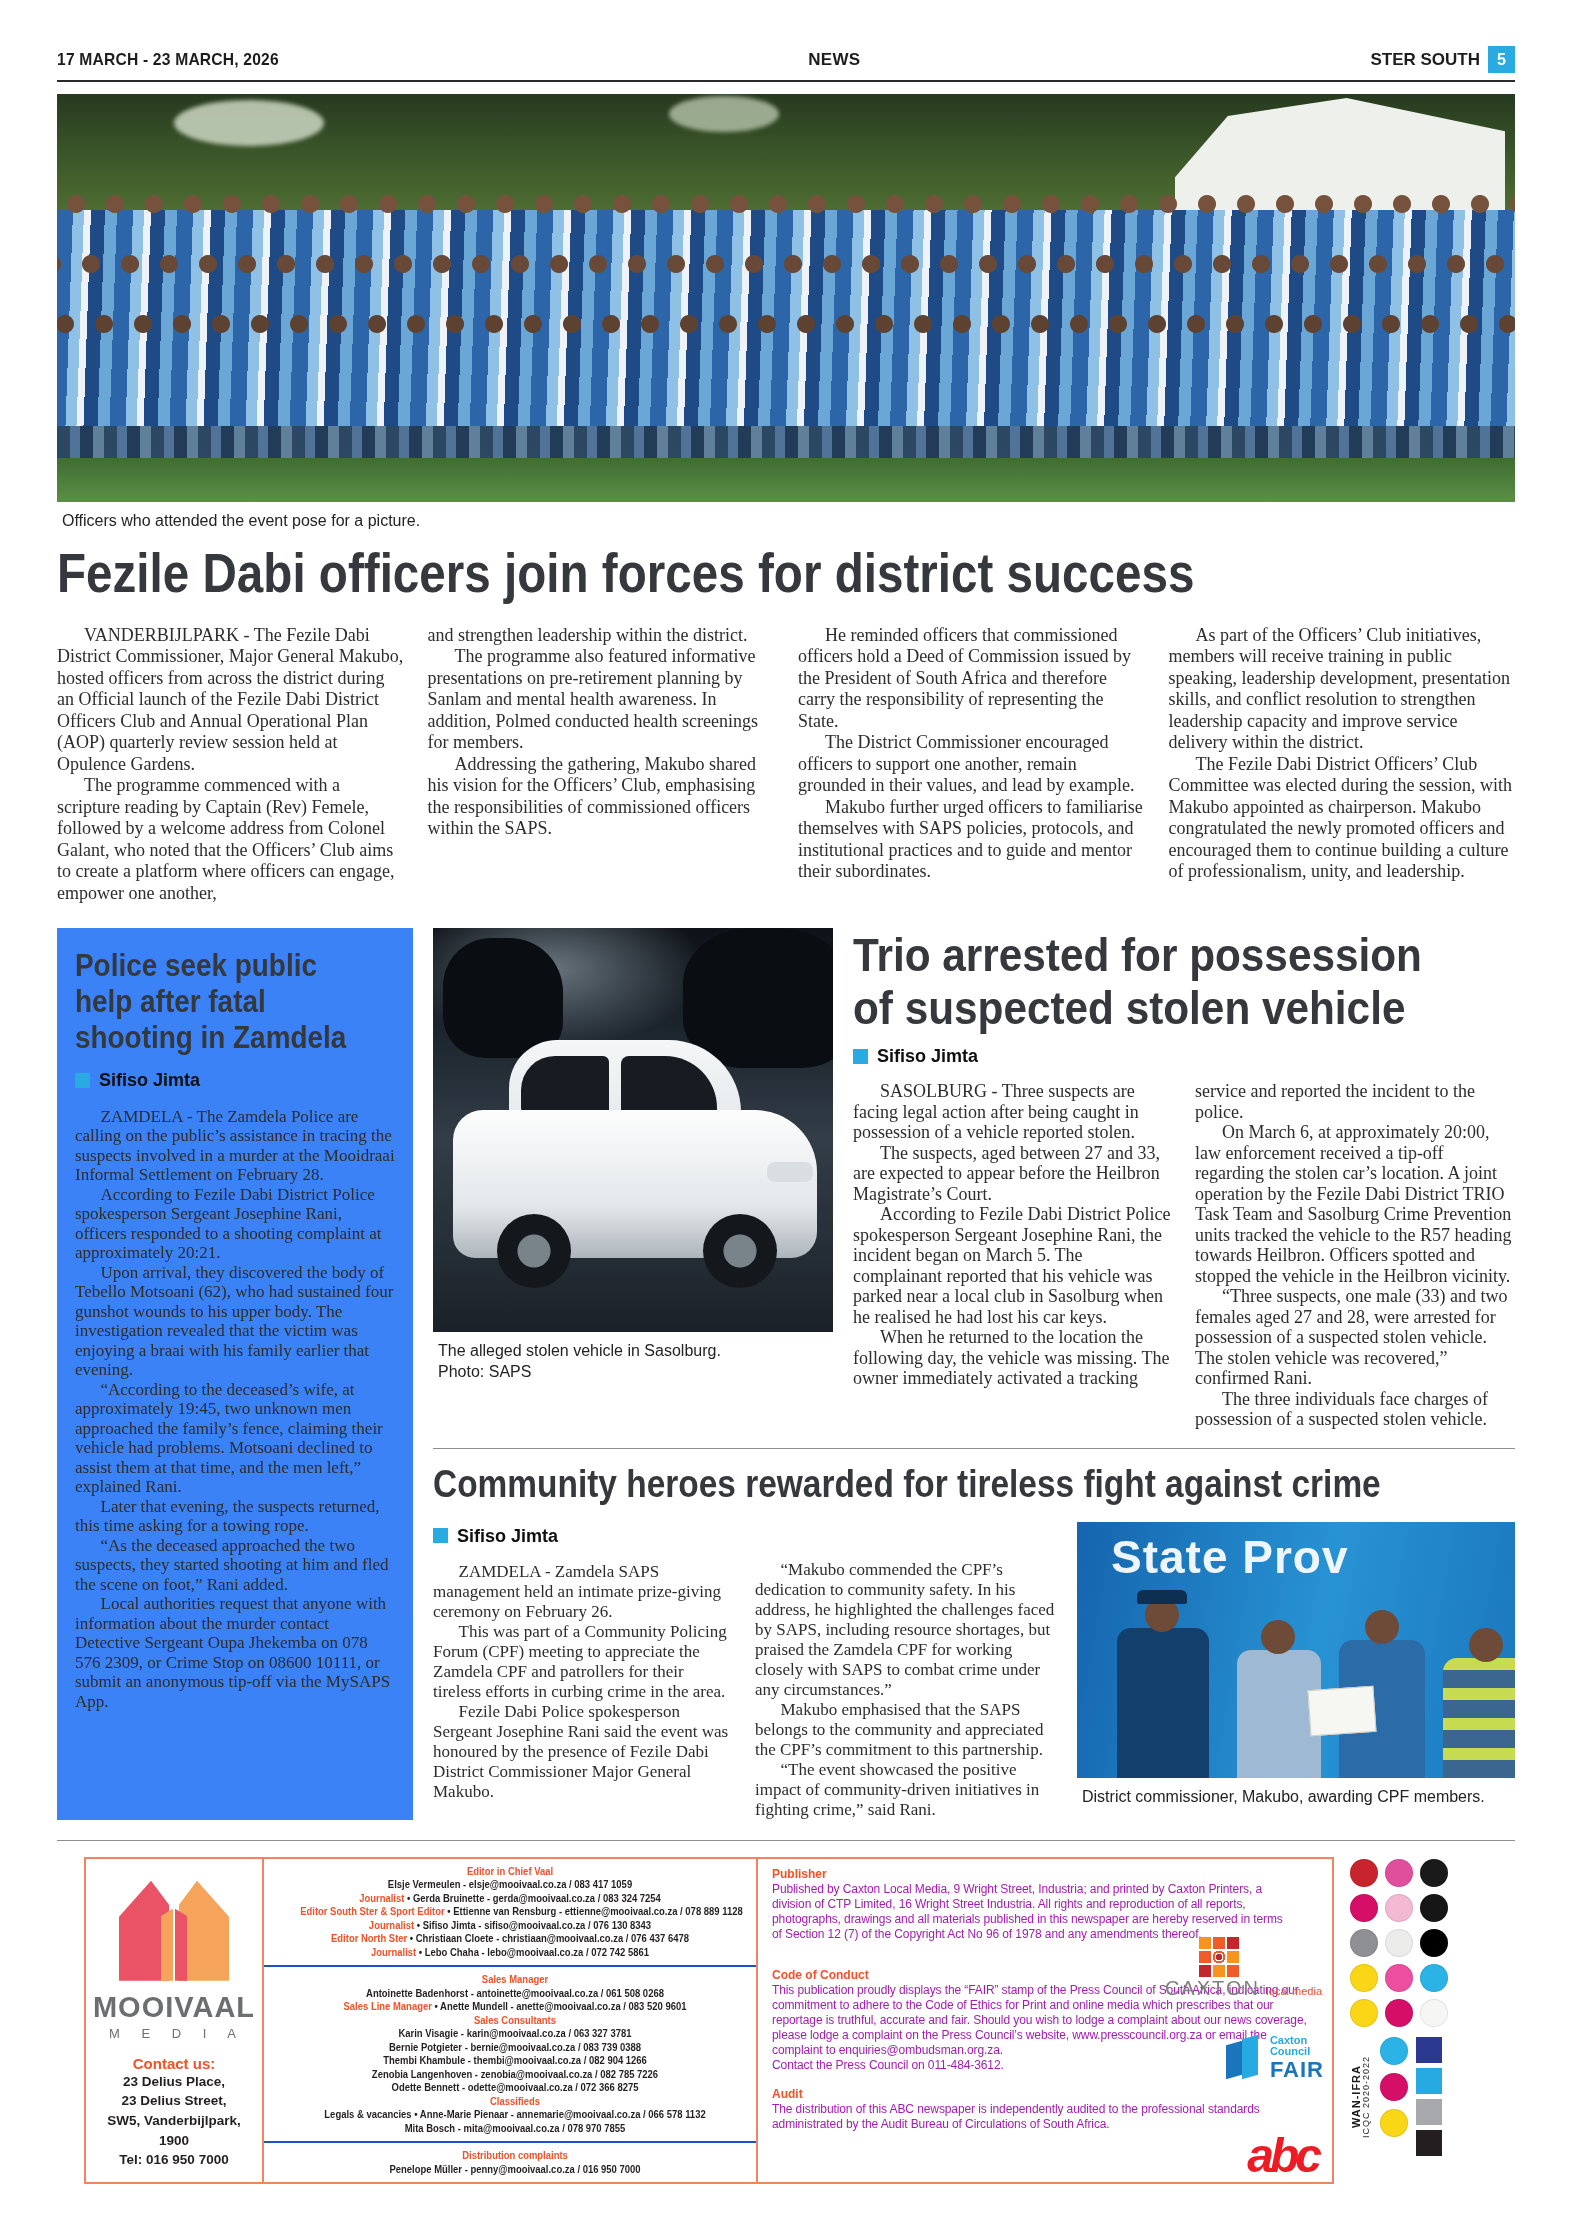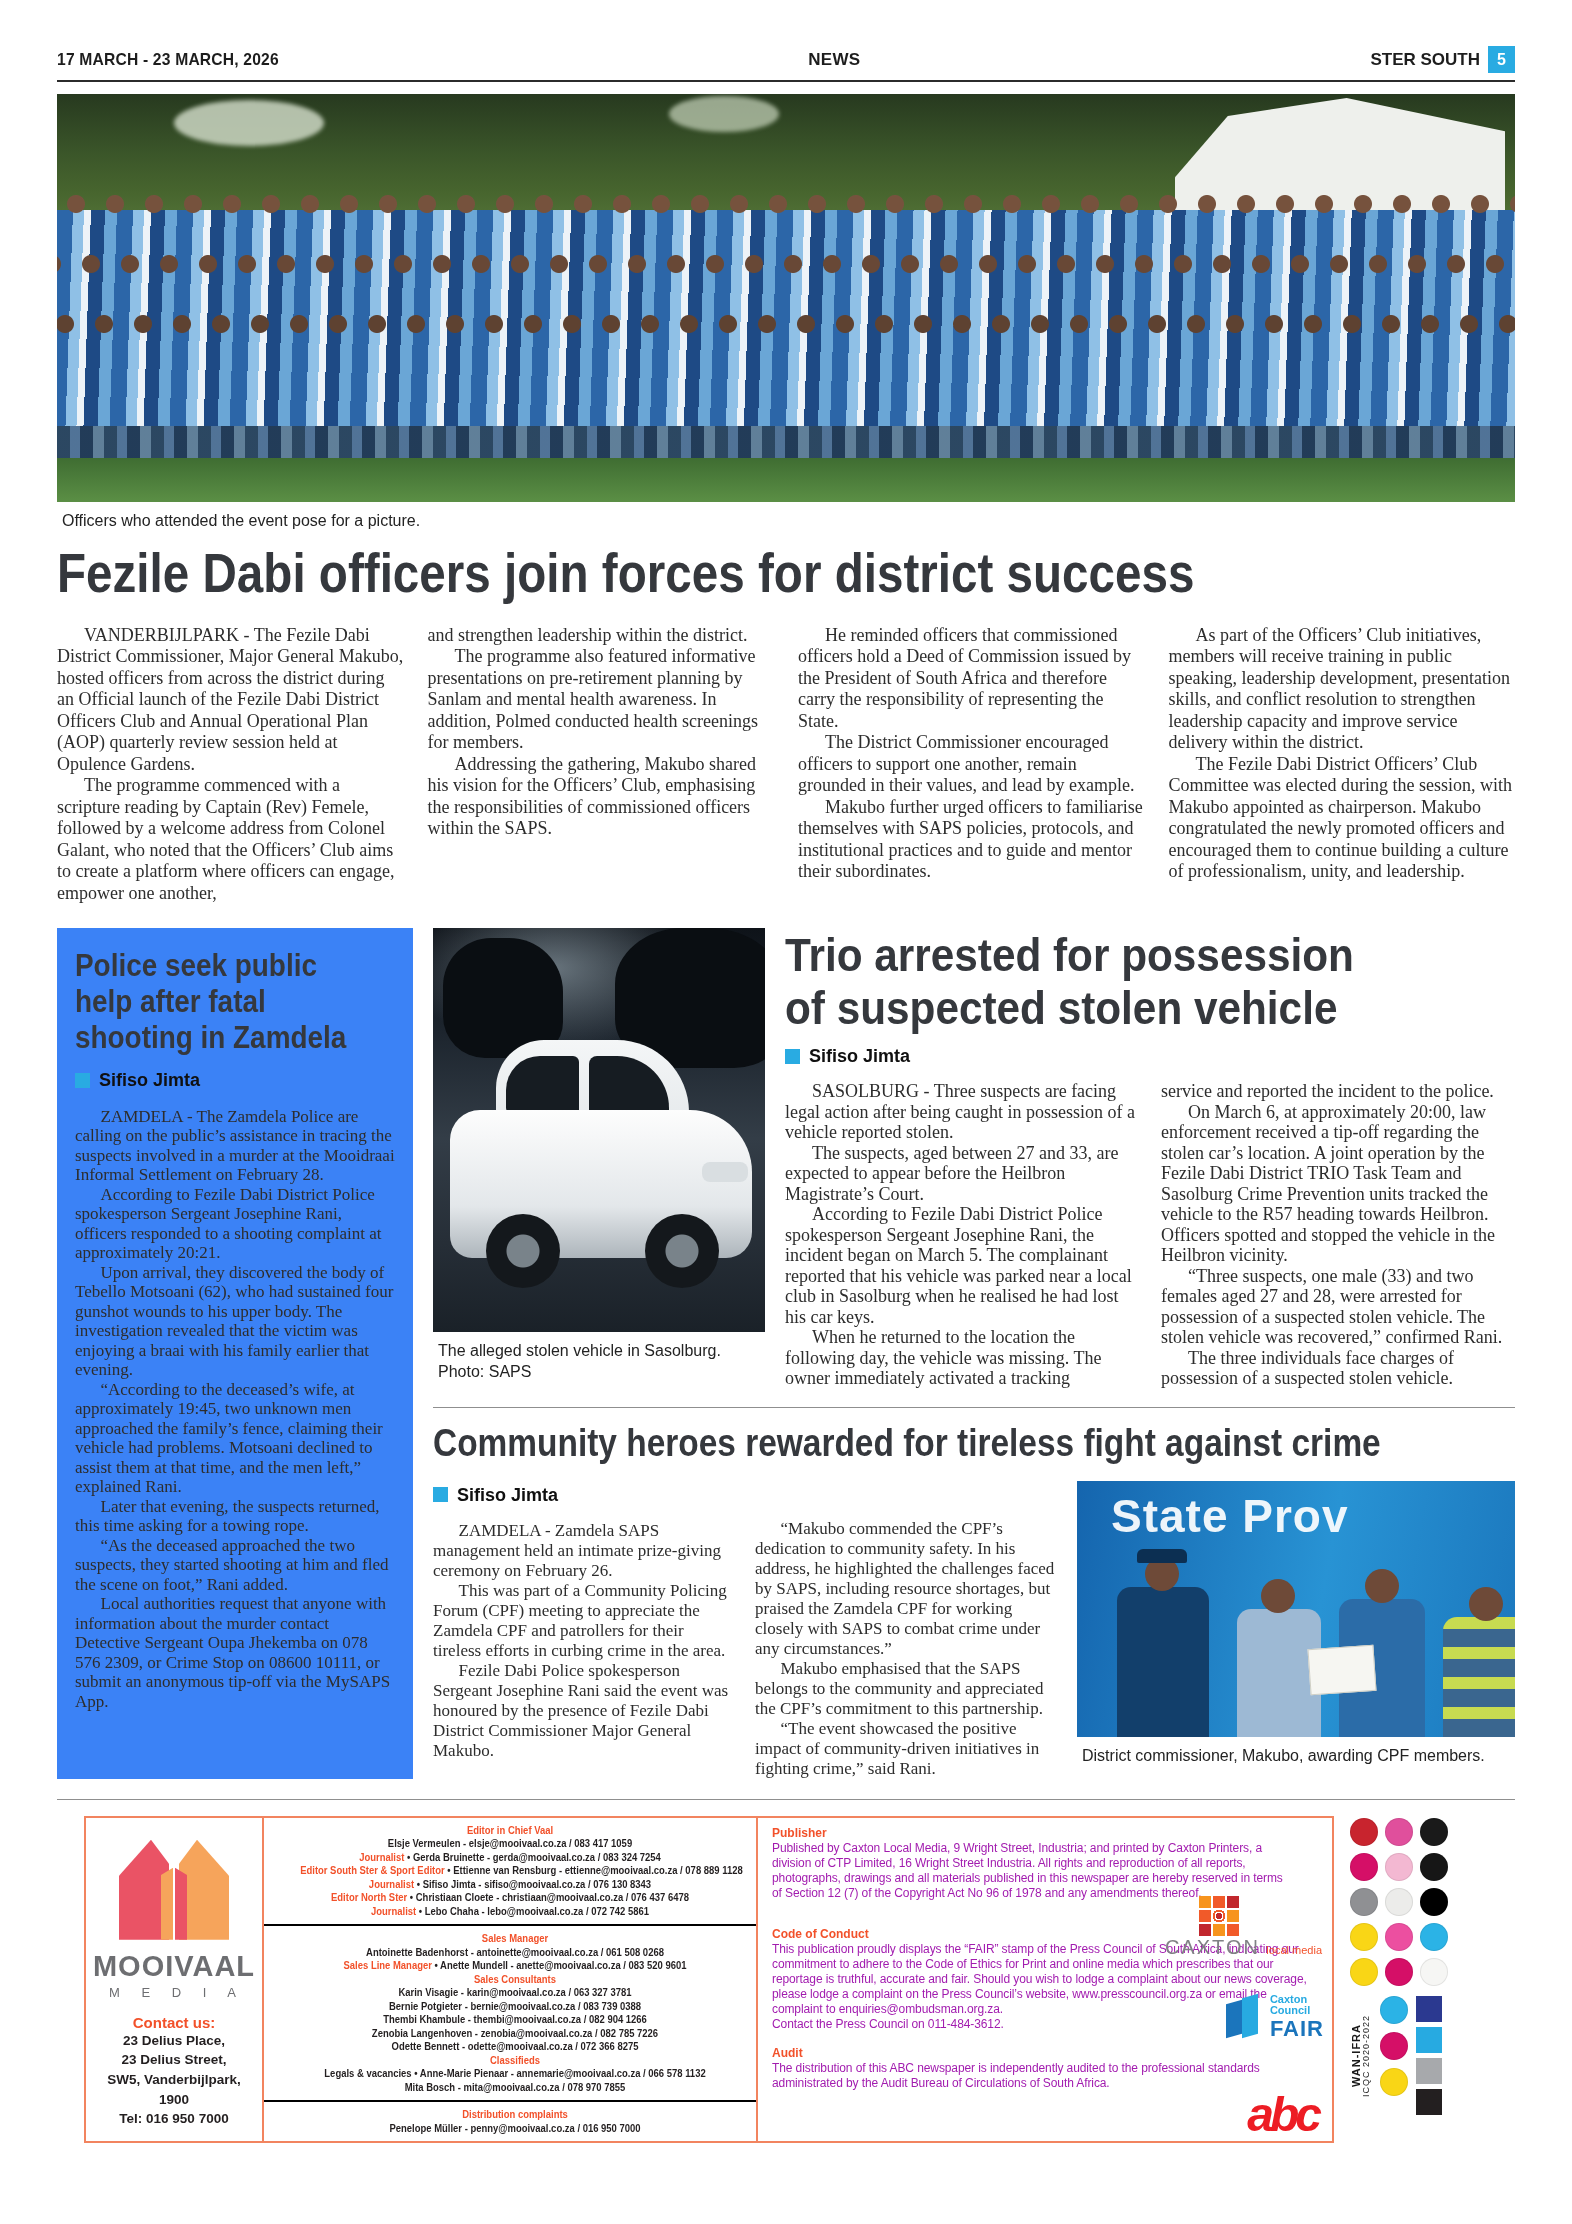--- a/index.html
+++ b/index.html
@@ -58,21 +58,21 @@
   .art p.noindent{text-indent:0;}
   .serif{font-family:"Liberation Serif",serif;color:#2d2d2d;}
   .lead-cols{display:flex;gap:24px;margin-top:22px;}
   .lead-cols .col{flex:1;font-size:18px;line-height:21.5px;}
 
   .row2{display:flex;gap:20px;margin-top:24px;}
   .gray-box{width:356px;flex:none;background:#3b82f6;padding:20px 18px 16px;box-sizing:border-box;}
   .gray-box .art{margin-top:16px;font-size:17px;line-height:19.5px;}
   .row2-right{flex:1;min-width:0;}
   .trio-row{display:flex;gap:20px;}
-  .car-col{width:332px;flex:none;}
+  .car-col{width:400px;flex:none;}
   .trio-col{flex:1;min-width:0;}
   .trio-cols{display:flex;gap:22px;margin-top:14px;}
   .trio-cols .col{flex:1;font-size:18px;line-height:20.5px;}
 
   .photo-car{position:relative;height:404px;overflow:hidden;
     background:linear-gradient(180deg,#0e1319 0%,#1d252e 26%,#333d47 52%,#262e37 78%,#1a2128 100%);}
   .car-glow{position:absolute;left:-30px;top:-40px;width:300px;height:160px;border-radius:50%;
     background:radial-gradient(closest-side,rgba(171,188,198,.55),rgba(171,188,198,0));}
   .car-tree{position:absolute;background:#0a0e12;border-radius:40% 45% 30% 35%;}
   .ct1{left:10px;top:10px;width:120px;height:120px;}
@@ -127,21 +127,21 @@
     clip-path:polygon(36% 0,100% 36%,100% 100%,0 100%,0 24%);}
   .mv-mid-l{position:absolute;left:62px;top:34px;width:12px;height:72px;background:#f6a45b;clip-path:polygon(0 10%,100% 0,100% 100%,0 100%);}
   .mv-mid-r{position:absolute;right:62px;top:34px;width:12px;height:72px;background:#ea5365;clip-path:polygon(0 0,100% 10%,100% 100%,0 100%);}
   .mv-name{font-size:29px;font-weight:bold;color:#6d6e71;letter-spacing:1px;margin-top:4px;}
   .mv-media{font-size:13px;color:#6d6e71;letter-spacing:9px;margin-top:2px;margin-left:6px;}
   .f-contact-h{font-size:15px;font-weight:bold;color:#f2512a;margin-top:14px;}
   .f-address p{margin:0;font-size:13.5px;font-weight:bold;color:#231f20;line-height:1.45;}
   .f-mid{width:496px;flex:none;border-left:2px solid #f2845f;border-right:2px solid #f2845f;
     box-sizing:border-box;text-align:center;display:flex;flex-direction:column;}
   .f-mid .sec{padding:6px 2px;}
-  .f-mid .sec + .sec{border-top:2px solid #000000;padding-left:12px;}
+  .f-mid .sec + .sec{border-top:2px solid #1d4ed8;padding-left:12px;}
   .f-mid p{margin:0;font-size:11px;font-weight:bold;color:#231f20;line-height:13.5px;
     white-space:nowrap;transform:scaleX(.86);transform-origin:50% 50%;}
   .f-mid p.orange-h{color:#f2512a;}
   .role{color:#f2512a;}
   .f-right{flex:1;position:relative;padding:8px 14px 6px;box-sizing:border-box;}
   .f-right h4{margin:0 0 1px;font-size:12px;color:#f2512a;}
   .f-right p{margin:0;font-size:12px;line-height:15px;color:#a21caf;letter-spacing:-.1px;}
   .f-gap{height:26px;}
   .caxton{position:absolute;right:10px;top:78px;text-align:left;}
   .caxton-icon{width:40px;height:40px;margin-left:34px;background-color:#fff;background-repeat:no-repeat;background-image:

